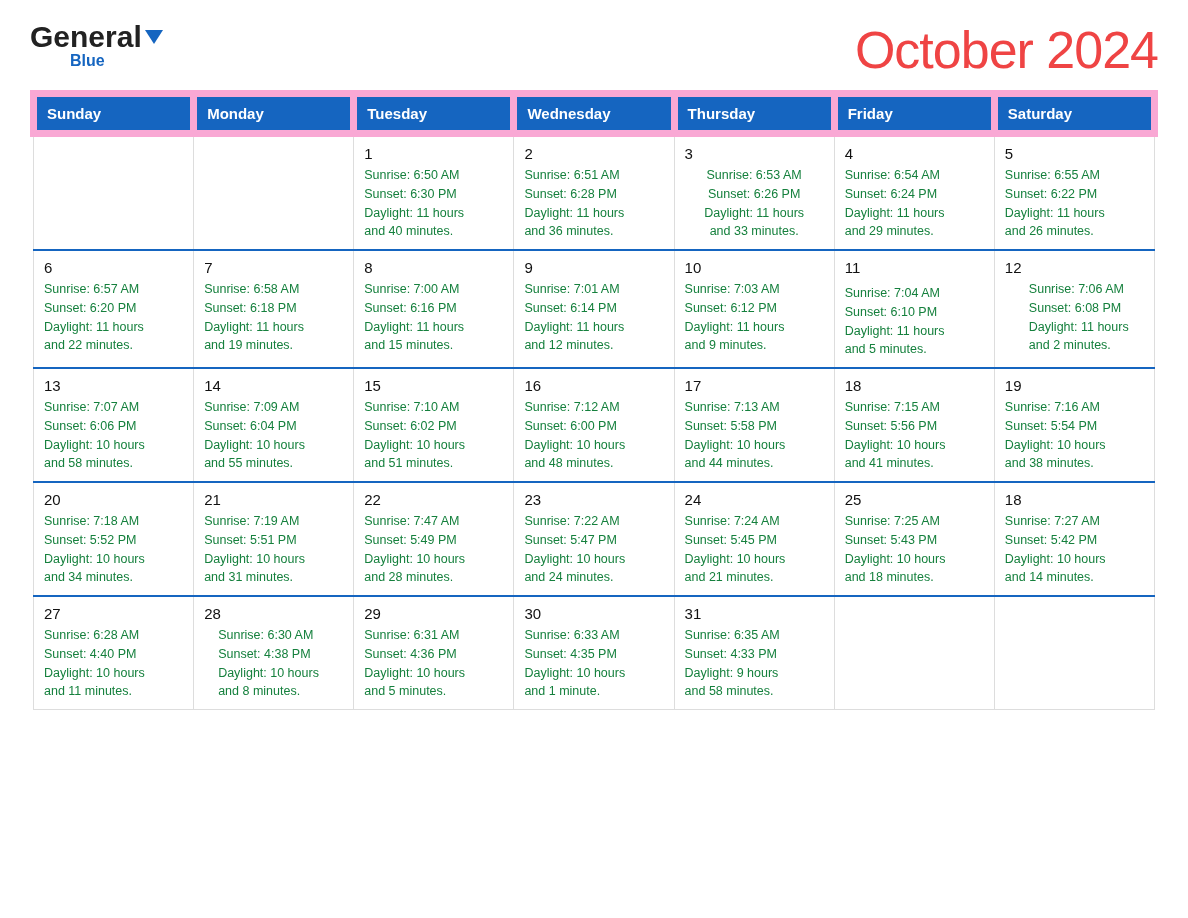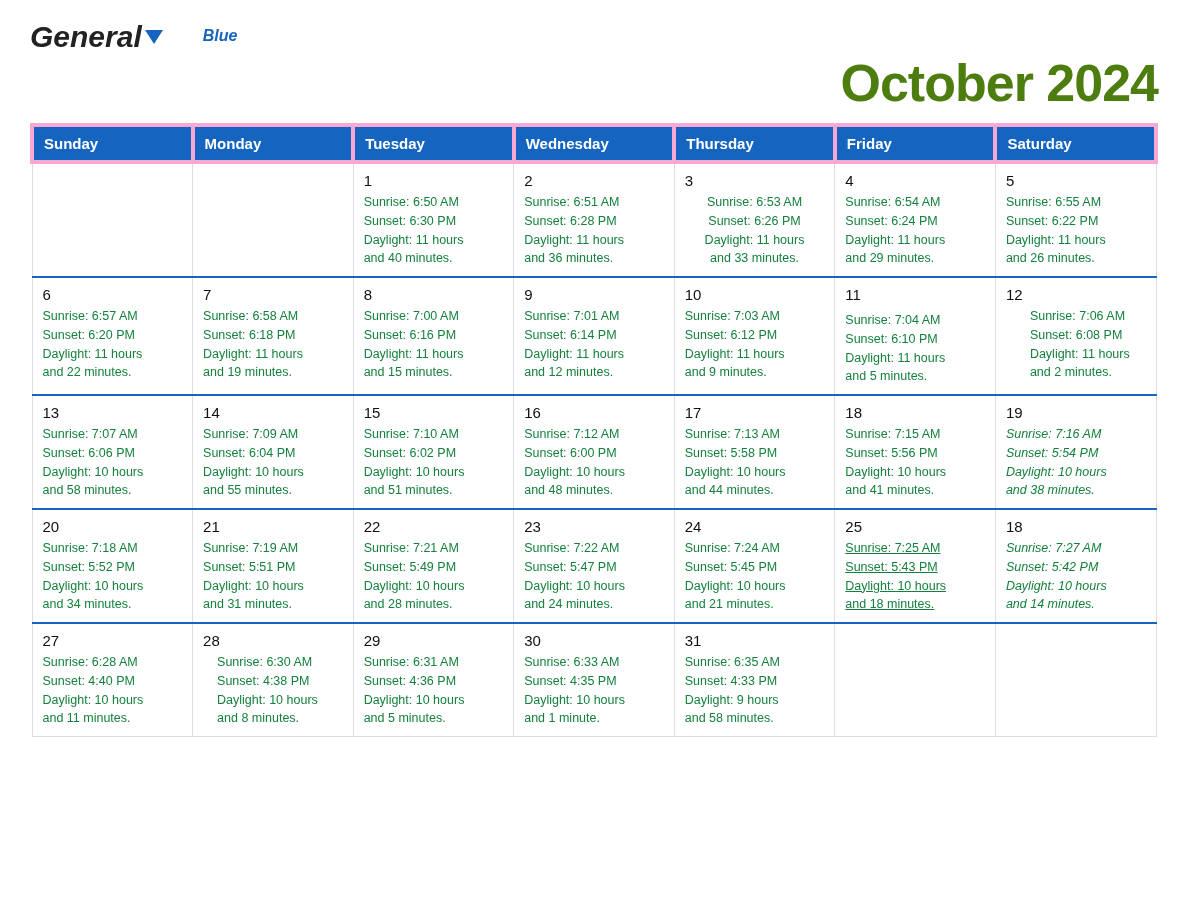--- a/index.html
+++ b/index.html
@@ -14,43 +14,42 @@
       display: flex;
       justify-content: space-between;
       align-items: flex-start;
       margin-bottom: 10px;
     }
     .title-block {
       text-align: right;
     }
     .month-title {
       font-size: 52px;
-      font-weight: bold;
-      color: #4d7c0f;
+      font-weight: normal;
+      color: #ef4444;
       letter-spacing: -1px;
-      margin-top: 33px;
     }
     .location {
       font-size: 22px;
       color: #333;
       margin-top: 2px;
     }
     .calendar {
       width: 100%;
       border-collapse: collapse;
       margin-top: 10px;
     }
     .calendar th {
       background-color: #1565c0;
       color: #fff;
       font-size: 15px;
       font-weight: bold;
       padding: 8px 10px;
       text-align: left;
-      border: 4px solid #f9a8d4;
+      border: 7px solid #f9a8d4;
     }
     .calendar td {
       vertical-align: top;
       padding: 8px 10px;
       border: 1px solid #ccc;
       width: calc(100% / 7);
       font-size: 13px;
       color: #222;
       min-height: 90px;
     }
@@ -70,22 +69,21 @@
     .day-info {
       font-size: 12.5px;
       color: #15803d;
       line-height: 1.5;
     }
     .empty-cell {
       background: #fff;
     }
     .logo-wrapper {
       display: flex;
-      flex-direction: row;
-      font-style: italic;
+      flex-direction: column;
     }
     .logo-row1 {
       display: flex;
       align-items: center;
       gap: 0;
     }
     .general-text {
       font-size: 30px;
       font-weight: bold;
       color: #222;
@@ -275,21 +273,21 @@
         </td>
         <td>
           <span class="day-num">18</span>
           <div class="day-info" style="white-space: pre-line;">Sunrise: 7:15 AM
 Sunset: 5:56 PM
 Daylight: 10 hours
 and 41 minutes.</div>
         </td>
         <td>
           <span class="day-num">19</span>
-          <div class="day-info" style="white-space: pre-line; font-style: italic;">Sunrise: 7:16 AM
+          <div class="day-info" style="white-space: pre-line;">Sunrise: 7:16 AM
 Sunset: 5:54 PM
 Daylight: 10 hours
 and 38 minutes.</div>
         </td>
       </tr>
       <tr>
         <td>
           <span class="day-num">20</span>
           <div class="day-info" style="white-space: pre-line;">Sunrise: 7:18 AM
 Sunset: 5:52 PM
@@ -298,49 +296,49 @@
         </td>
         <td>
           <span class="day-num">21</span>
           <div class="day-info" style="white-space: pre-line;">Sunrise: 7:19 AM
 Sunset: 5:51 PM
 Daylight: 10 hours
 and 31 minutes.</div>
         </td>
         <td>
           <span class="day-num">22</span>
-          <div class="day-info" style="white-space: pre-line;">Sunrise: 7:21 AM
+          <div class="day-info" style="white-space: pre-line;">Sunrise: 7:47 AM
 Sunset: 5:49 PM
 Daylight: 10 hours
 and 28 minutes.</div>
         </td>
         <td>
           <span class="day-num">23</span>
           <div class="day-info" style="white-space: pre-line;">Sunrise: 7:22 AM
 Sunset: 5:47 PM
 Daylight: 10 hours
 and 24 minutes.</div>
         </td>
         <td>
           <span class="day-num">24</span>
           <div class="day-info" style="white-space: pre-line;">Sunrise: 7:24 AM
 Sunset: 5:45 PM
 Daylight: 10 hours
 and 21 minutes.</div>
         </td>
         <td>
           <span class="day-num">25</span>
-          <div class="day-info" style="white-space: pre-line; text-decoration: underline;">Sunrise: 7:25 AM
+          <div class="day-info" style="white-space: pre-line;">Sunrise: 7:25 AM
 Sunset: 5:43 PM
 Daylight: 10 hours
 and 18 minutes.</div>
         </td>
         <td>
           <span class="day-num">18</span>
-          <div class="day-info" style="white-space: pre-line; font-style: italic;">Sunrise: 7:27 AM
+          <div class="day-info" style="white-space: pre-line;">Sunrise: 7:27 AM
 Sunset: 5:42 PM
 Daylight: 10 hours
 and 14 minutes.</div>
         </td>
       </tr>
       <tr>
         <td>
           <span class="day-num">27</span>
           <div class="day-info" style="white-space: pre-line;">Sunrise: 6:28 AM
 Sunset: 4:40 PM

